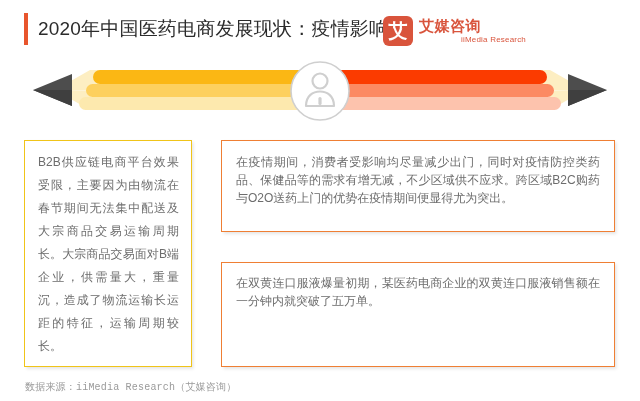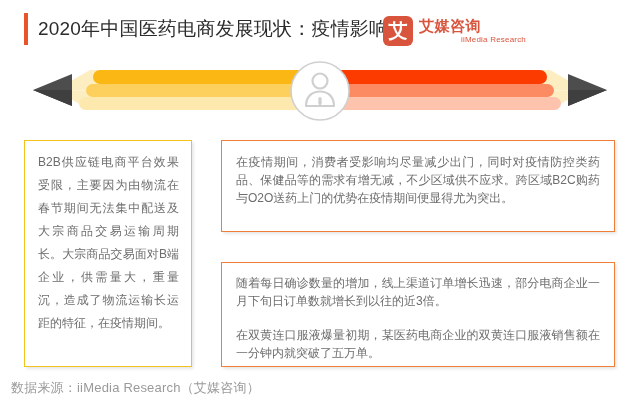--- a/index.html
+++ b/index.html
@@ -123,25 +123,26 @@
     font-size: 12px;
     line-height: 23px;
   }
   .box-br p + p {
     margin-top: 16px;
   }
 
   
   .footer {
     position: absolute;
-    left: 11px; bottom: 7px;
-    font-size: 13px;
+    left: 25px; bottom: 7px;
+    font-size: 10px;
     line-height: 12px;
     color: #9a9a9a;
     letter-spacing: 0.2px;
+    font-family: Liberation Mono, monospace;
   }
 </style>
 </head>
 <body>
 
 <div class="header">
   <div class="title-accent"></div>
   <div class="page-title">2020年中国医药电商发展现状：疫情影响</div>
 
   <div class="logo">
@@ -182,25 +183,24 @@
     <g>
       <circle cx="320" cy="33" r="29" fill="#ffffff" stroke="#cfcfcf" stroke-width="1.6"></circle>
       <circle cx="320" cy="23" r="7.5" fill="none" stroke="#cfcfcf" stroke-width="2.2"></circle>
       <path d="M306 48 C306 37.5 313 33.5 320 33.5 C327 33.5 334 37.5 334 48 Z" fill="none" stroke="#cfcfcf" stroke-width="2.2" stroke-linejoin="round"></path>
       <rect x="318.4" y="39" width="3.2" height="8" rx="1.6" fill="#cfcfcf"></rect>
     </g>
   </svg>
 </div>
 
 <div class="box box-left">
-  <p>B2B供应链电商平台效果受限，主要因为由物流在春节期间无法集中配送及大宗商品交易运输周期长。大宗商品交易面对B端企业，供需量大，重量沉，造成了物流运输长运距的特征，在疫情期间。</p>
+  <p>B2B供应链电商平台效果受限，主要因为由物流在春节期间无法集中配送及大宗商品交易运输周期长。大宗商品交易面对B端企业，供需量大，重量沉，造成了物流运输长运距的特征，运输周期较长。</p>
 </div>
 
 <div class="box box-tr">
   <p>在疫情期间，消费者受影响均尽量减少出门，同时对疫情防控类药品、保健品等的需求有增无减，不少区域供不应求。跨区域B2C购药与O2O送药上门的优势在疫情期间便显得尤为突出。</p>
 </div>
 
 <div class="box box-br">
-  <p>随着每日确诊数量的增加，线上渠道订单增长迅速，部分电商企业一月下旬日订单数就增长到以往的近3倍。</p>
   <p>在双黄连口服液爆量初期，某医药电商企业的双黄连口服液销售额在一分钟内就突破了五万单。</p>
 </div>
 
 <div class="footer">数据来源：iiMedia Research（艾媒咨询）</div>
 
 </body></html>

